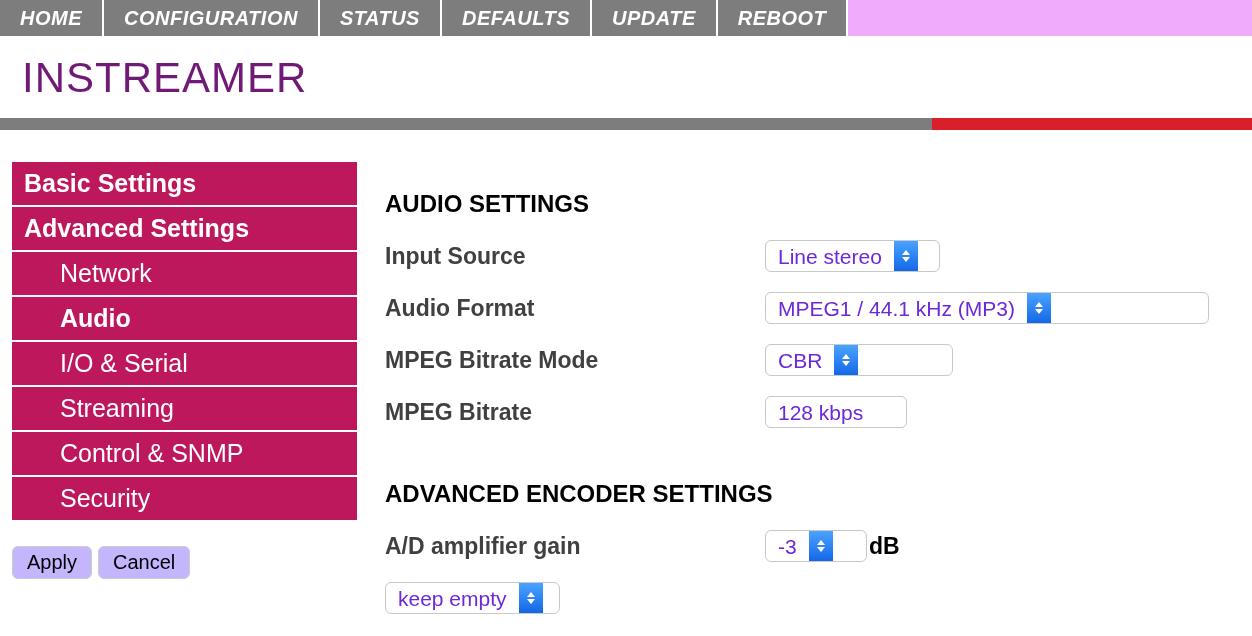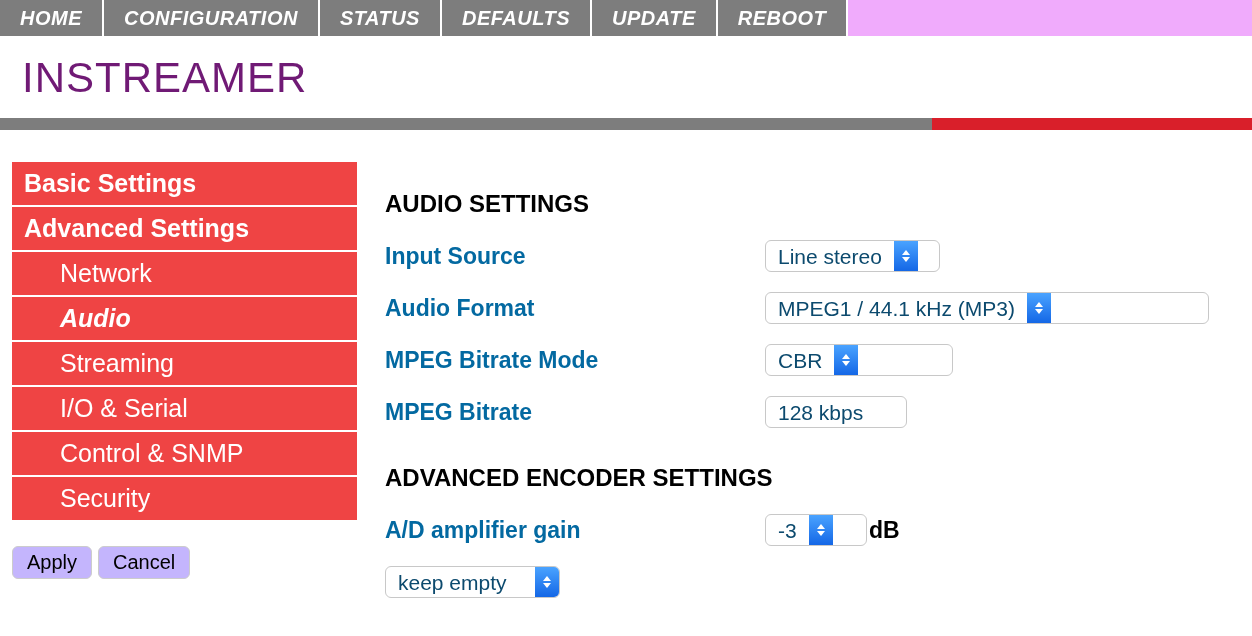--- a/index.html
+++ b/index.html
@@ -55,102 +55,102 @@
 
     
     .layout {
       display: flex;
       padding: 32px 12px 0 12px;
       gap: 28px;
     }
 
     .sidebar { width: 345px; }
     .sidebar-item {
-      background: #ef4444;
+      background: #be185d;
       color: #fff;
       font-size: 25px;
       line-height: 1;
       padding: 9px 12px;
       border-bottom: 2px solid #fff;
       cursor: pointer;
     }
     .sidebar-item.sub {
       padding-left: 48px;
     }
     .sidebar-item.heading { font-weight: 700; }
-    .sidebar-item.active { font-weight: 700; font-style: italic; }
+    .sidebar-item.active { font-weight: 700; }
     .sidebar-actions {
       display: flex;
       gap: 6px;
       margin-top: 24px;
     }
     .sidebar-actions button {
       font-size: 20px;
       background: #c4b5fd;
       border: 1px solid #ccc;
       border-radius: 6px;
       padding: 4px 14px;
       cursor: pointer;
     }
 
     .main { flex: 1; padding-top: 28px; }
     .section-title {
       font-size: 24px;
       font-weight: 700;
       margin-bottom: 22px;
-      margin-top: 36px;
+      margin-top: 52px;
       color: #000;
     }
     .section-title:first-child { margin-top: 0; }
 
     .field-row {
       display: flex;
       align-items: center;
       margin-bottom: 20px;
     }
     .field-label {
       width: 380px;
       font-size: 23px;
       font-weight: 700;
-      color: #0369a1;
+      color: #404040;
     }
     .field-control .mac-select {
       display: inline-flex;
       align-items: stretch;
       border: 1px solid #c8c8c8;
       border-radius: 6px;
       overflow: hidden;
       background: #fff;
       height: 32px;
       cursor: pointer;
     }
     .mac-select .sel-value {
       padding: 3px 12px 0 12px;
       font-size: 21px;
-      color: #0c4a6e;
+      color: #6d28d9;
       line-height: 26px;
       white-space: nowrap;
     }
     .mac-select .sel-arrows {
       width: 24px;
       background: linear-gradient(#4aa3ff, #1467e6);
       display: flex;
       flex-direction: column;
       align-items: center;
       justify-content: center;
       gap: 0;
     }
     .mac-select .sel-arrows svg { width: 10px; height: 7px; display: block; }
 
     .w-line    .mac-select { width: 175px; }
     .w-format  .mac-select { width: 444px; }
     .w-bmode   .mac-select { width: 188px; }
     .w-bitrate .mac-select { width: 142px; gap: 32px; }
     .w-gain    .mac-select { width: 102px; }
-    .w-res     .mac-select { width: 175px; justify-content: space-between; }
+    .w-res     .mac-select { width: 175px; }
 
     .inline-unit {
       font-size: 23px;
       font-weight: 700;
       margin-left: 2px;
     }
   </style>
 </head>
 <body>
 
@@ -167,22 +167,22 @@
 
 <div class="divider"></div>
 
 <div class="layout">
 
   <div class="sidebar">
     <div class="sidebar-item heading">Basic Settings</div>
     <div class="sidebar-item heading">Advanced Settings</div>
     <div class="sidebar-item sub">Network</div>
     <div class="sidebar-item sub active">Audio</div>
+    <div class="sidebar-item sub">I/O &amp; Serial</div>
     <div class="sidebar-item sub">Streaming</div>
-    <div class="sidebar-item sub">I/O &amp; Serial</div>
     <div class="sidebar-item sub">Control &amp; SNMP</div>
     <div class="sidebar-item sub">Security</div>
 
     <div class="sidebar-actions">
       <button>Apply</button>
       <button>Cancel</button>
     </div>
   </div>
 
   <div class="main">

